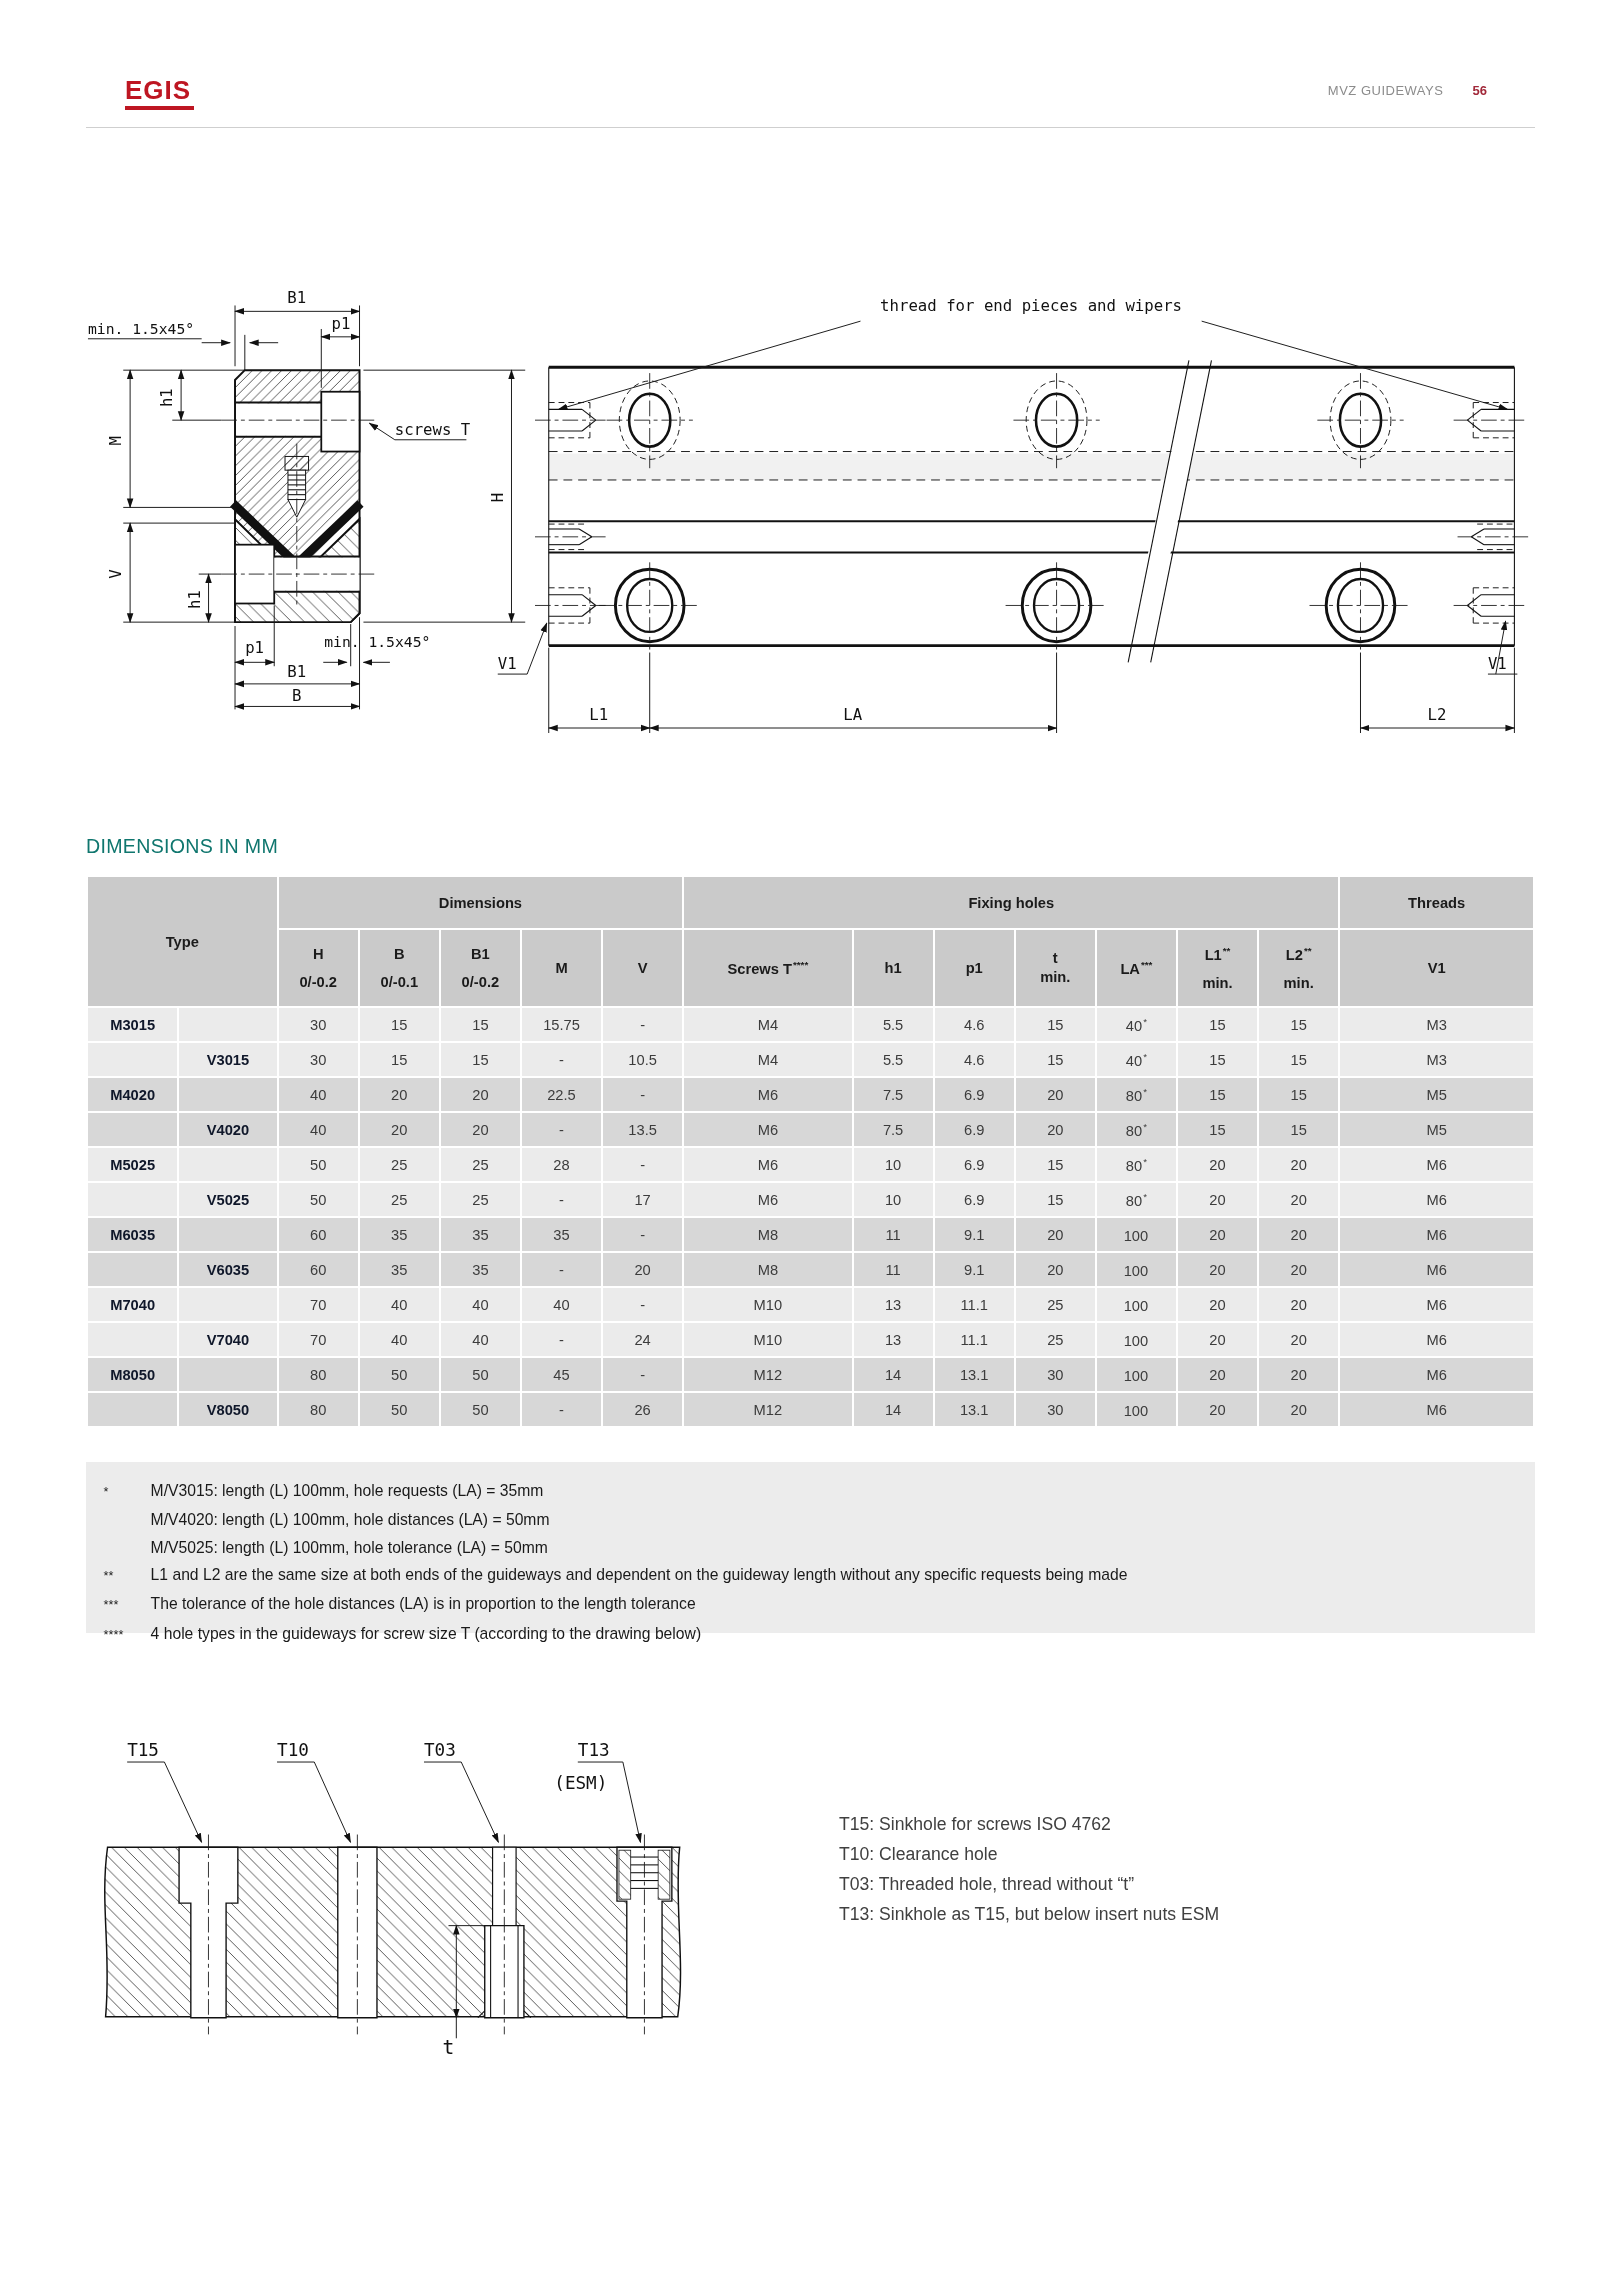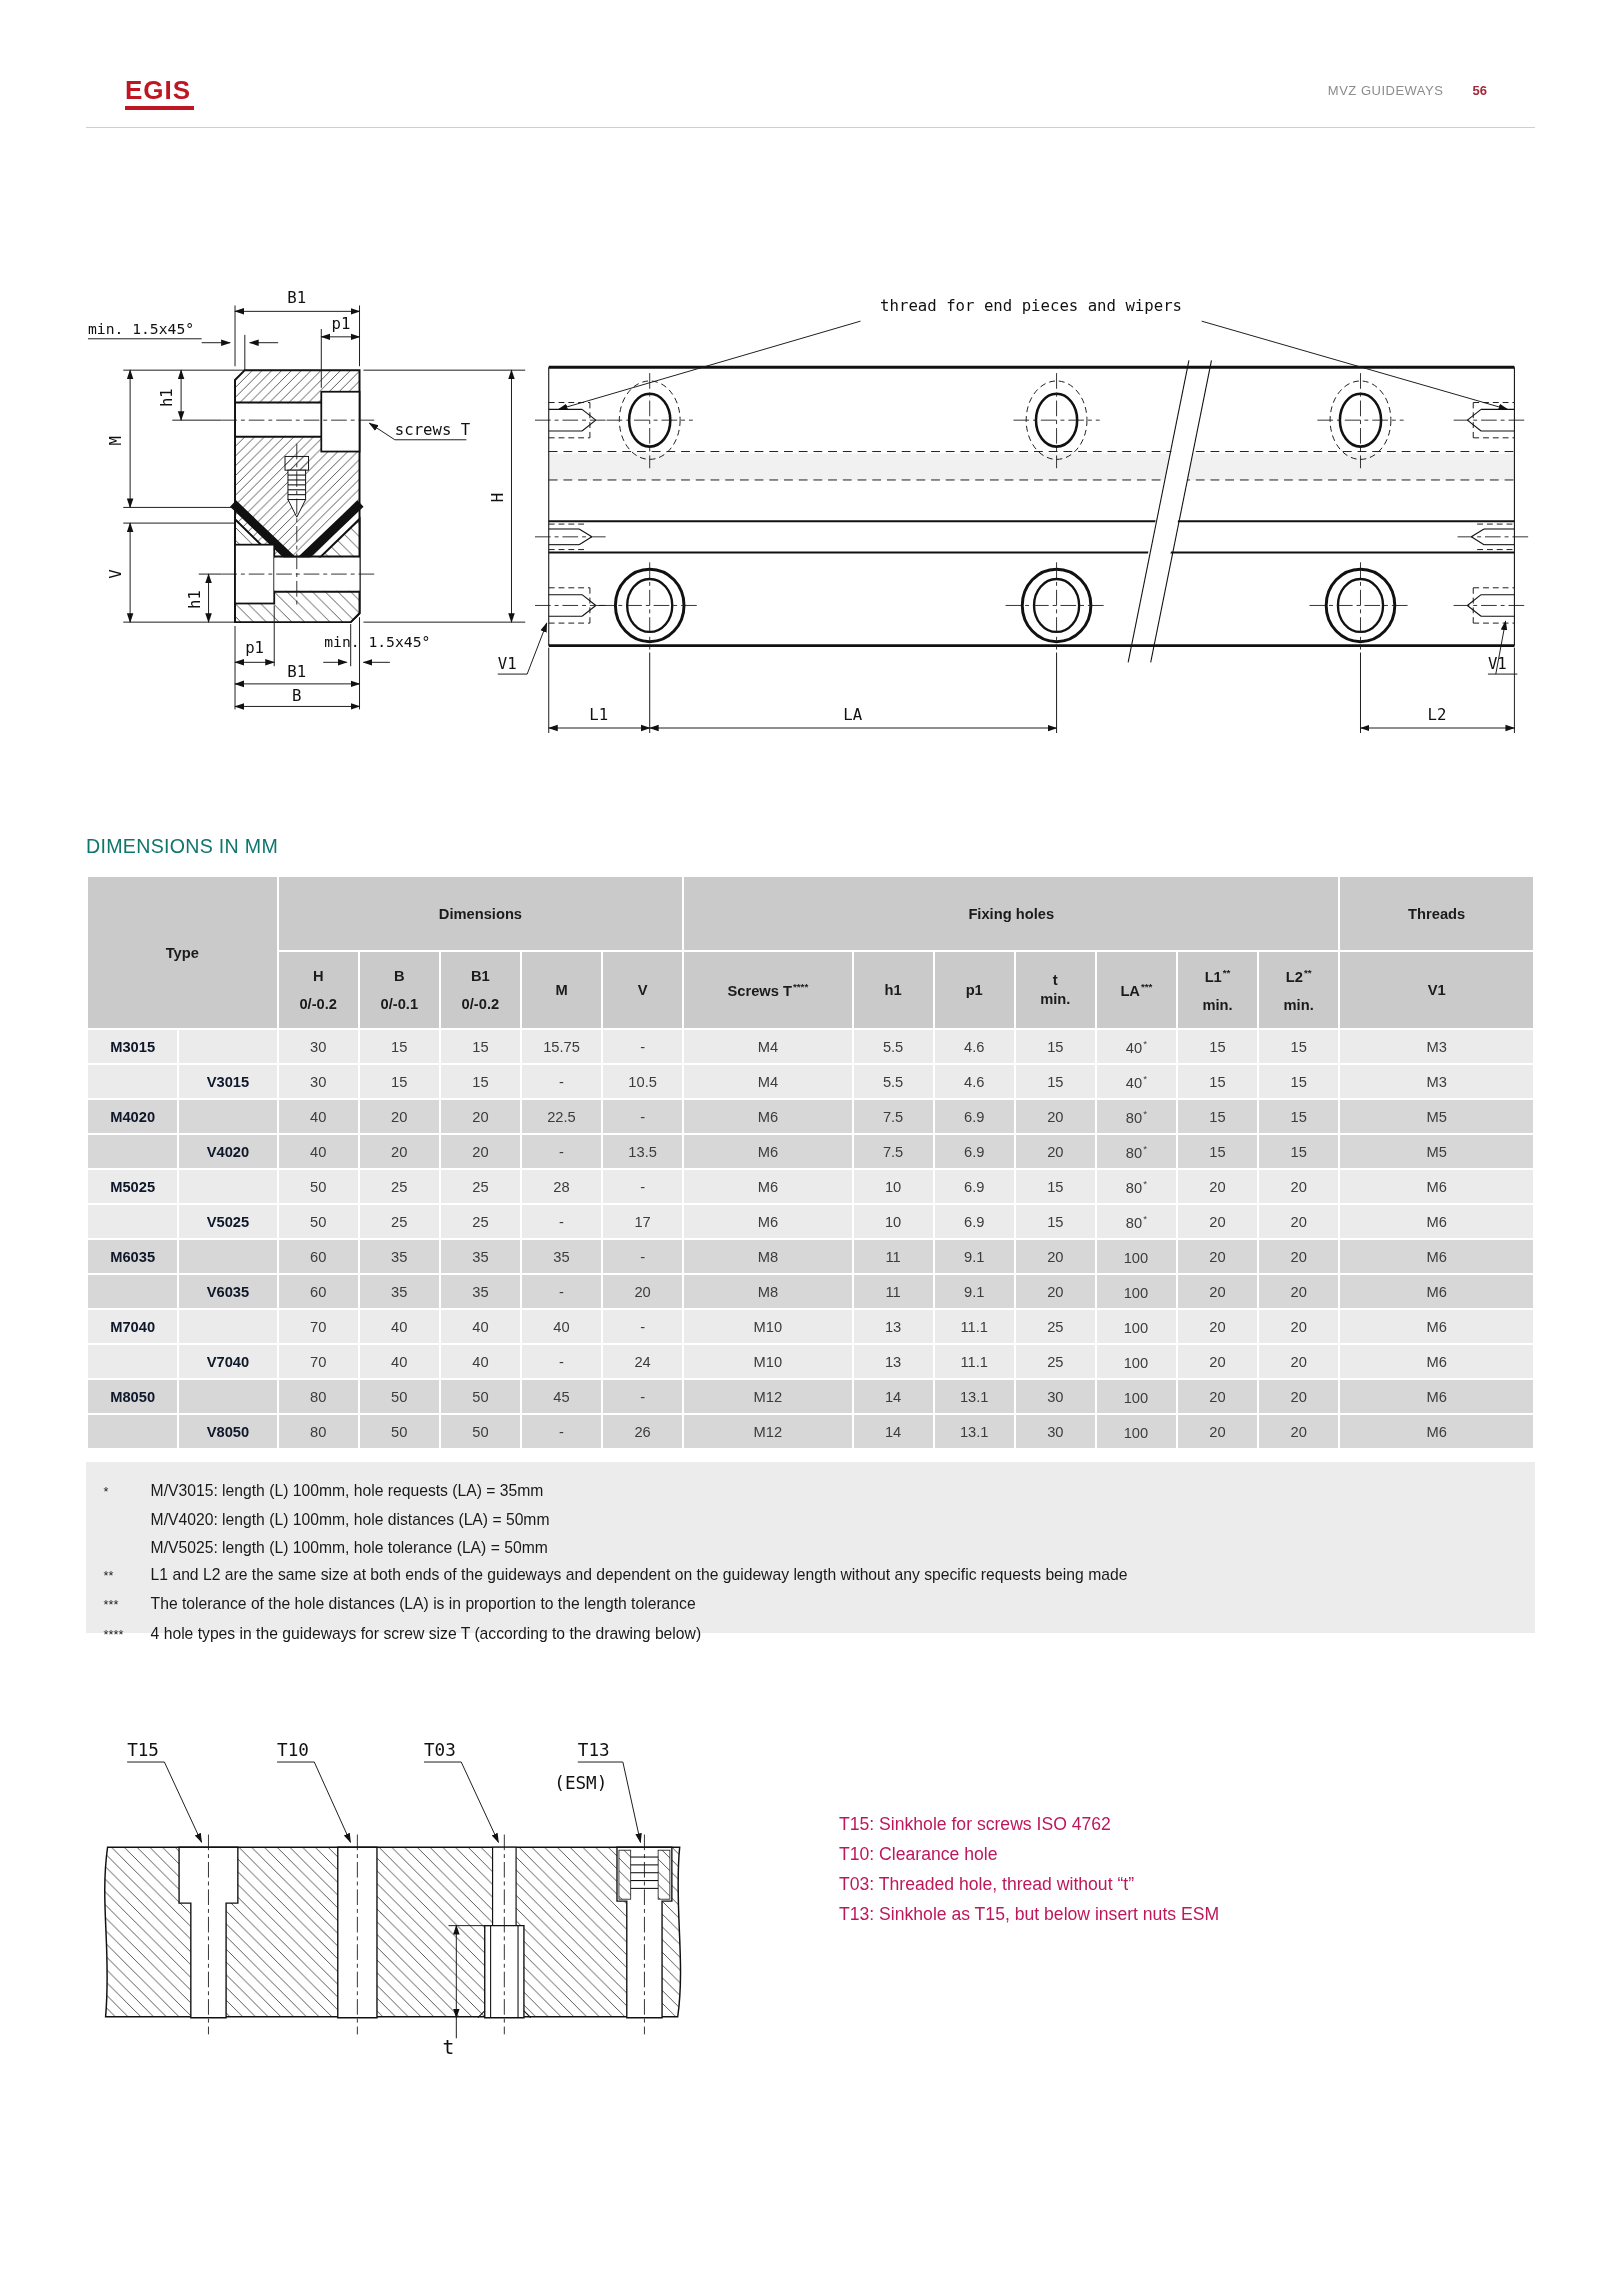--- a/index.html
+++ b/index.html
@@ -20,35 +20,35 @@
   .cl{stroke:#1a1a1a;stroke-width:0.9;fill:none;stroke-dasharray:16 4 4 4;}
   .hid{stroke:#1a1a1a;stroke-width:1;fill:none;stroke-dasharray:9 6;}
   .dsh{stroke:#1a1a1a;stroke-width:1;fill:none;stroke-dasharray:6 4;}
   .dtx{font-family:"DejaVu Sans Mono",monospace;font-size:16px;fill:#111;}
   .dtx2{font-family:"DejaVu Sans Mono",monospace;font-size:15px;fill:#111;}
   
   .tbl-title{position:absolute;left:86px;top:835px;font-size:19.6px;color:#0f766e;letter-spacing:0.3px;}
   table.dims{position:absolute;left:86px;top:875px;width:1449px;border-collapse:separate;border-spacing:2.9px;table-layout:fixed;background:#fff;}
   table.dims th,table.dims td{text-align:center;vertical-align:middle;font-size:14.7px;padding:0;}
   table.dims th{background:#cacaca;color:#1b1b1b;font-weight:bold;}
-  tr.ghr th{height:73px;}
+  tr.ghr th{height:51px;}
   tr.shr th{height:76px;}
   .two{display:flex;flex-direction:column;justify-content:space-evenly;height:69px;}
   .colstack{display:flex;flex-direction:column;line-height:1.3;justify-content:center;}
   sup{font-size:9.8px;margin-left:1px;}
   td{height:33px;color:#3c3c3c;}
   tr.rl td{background:#ebebeb;}
   tr.rd td{background:#d7d7d7;}
   td.tname{font-weight:bold;color:#0f172a;}
   
   .notes{position:absolute;left:86px;top:1462px;width:1449px;height:171px;background:#ececec;box-sizing:border-box;padding:14.7px 17.6px;font-size:15.7px;color:#1a1a1a;}
   .nrow{display:flex;line-height:27.4px;}
   .nmark{width:47px;font-size:12.7px;flex:none;padding-top:2px;}
   
-  .legend{position:absolute;left:839px;top:1809px;font-size:17.6px;color:#be185d;line-height:30px;}
+  .legend{position:absolute;left:839px;top:1809px;font-size:17.6px;color:#404040;line-height:30px;}
 </style>
 </head>
 <body>
 
 <div class="page">
 
   <div class="logo">EGIS</div>
   <div class="hdr-right">
     <span class="hdr-section">MVZ GUIDEWAYS</span>
     <span class="hdr-page">56</span>

